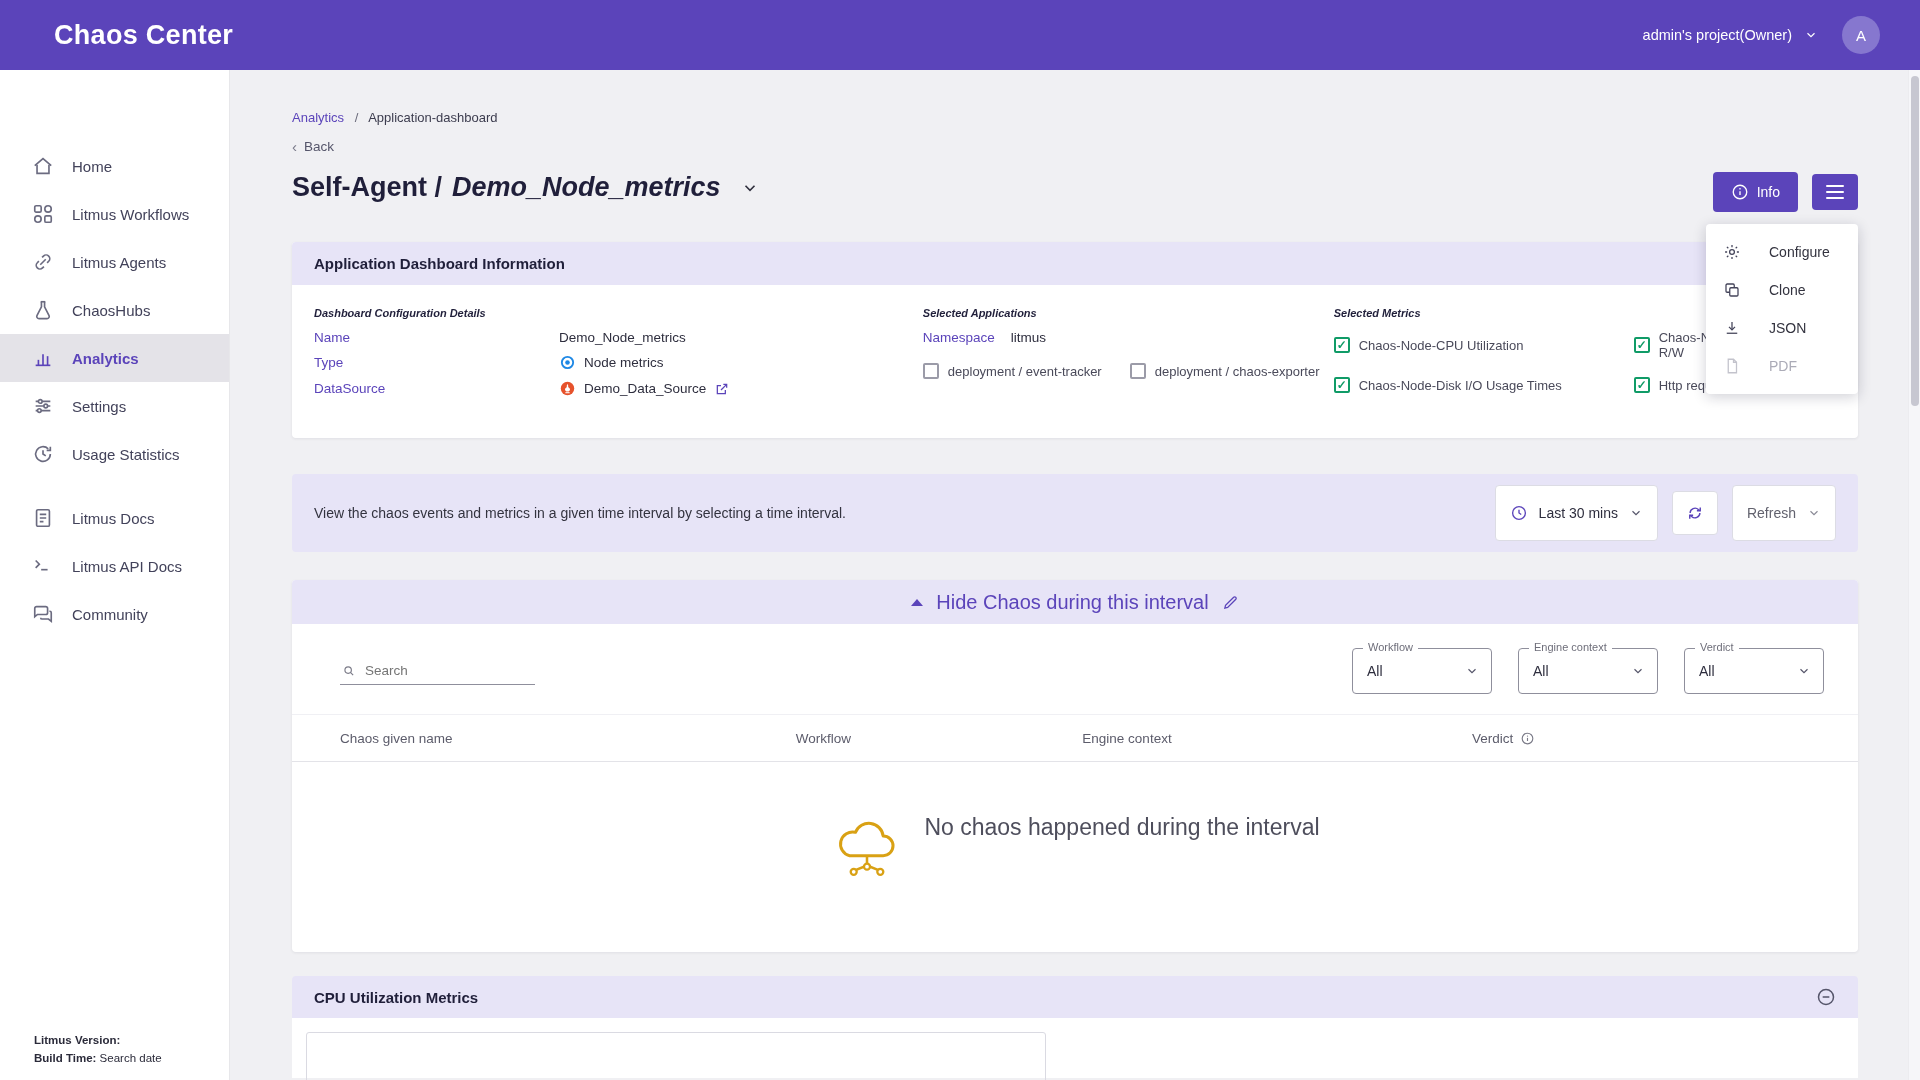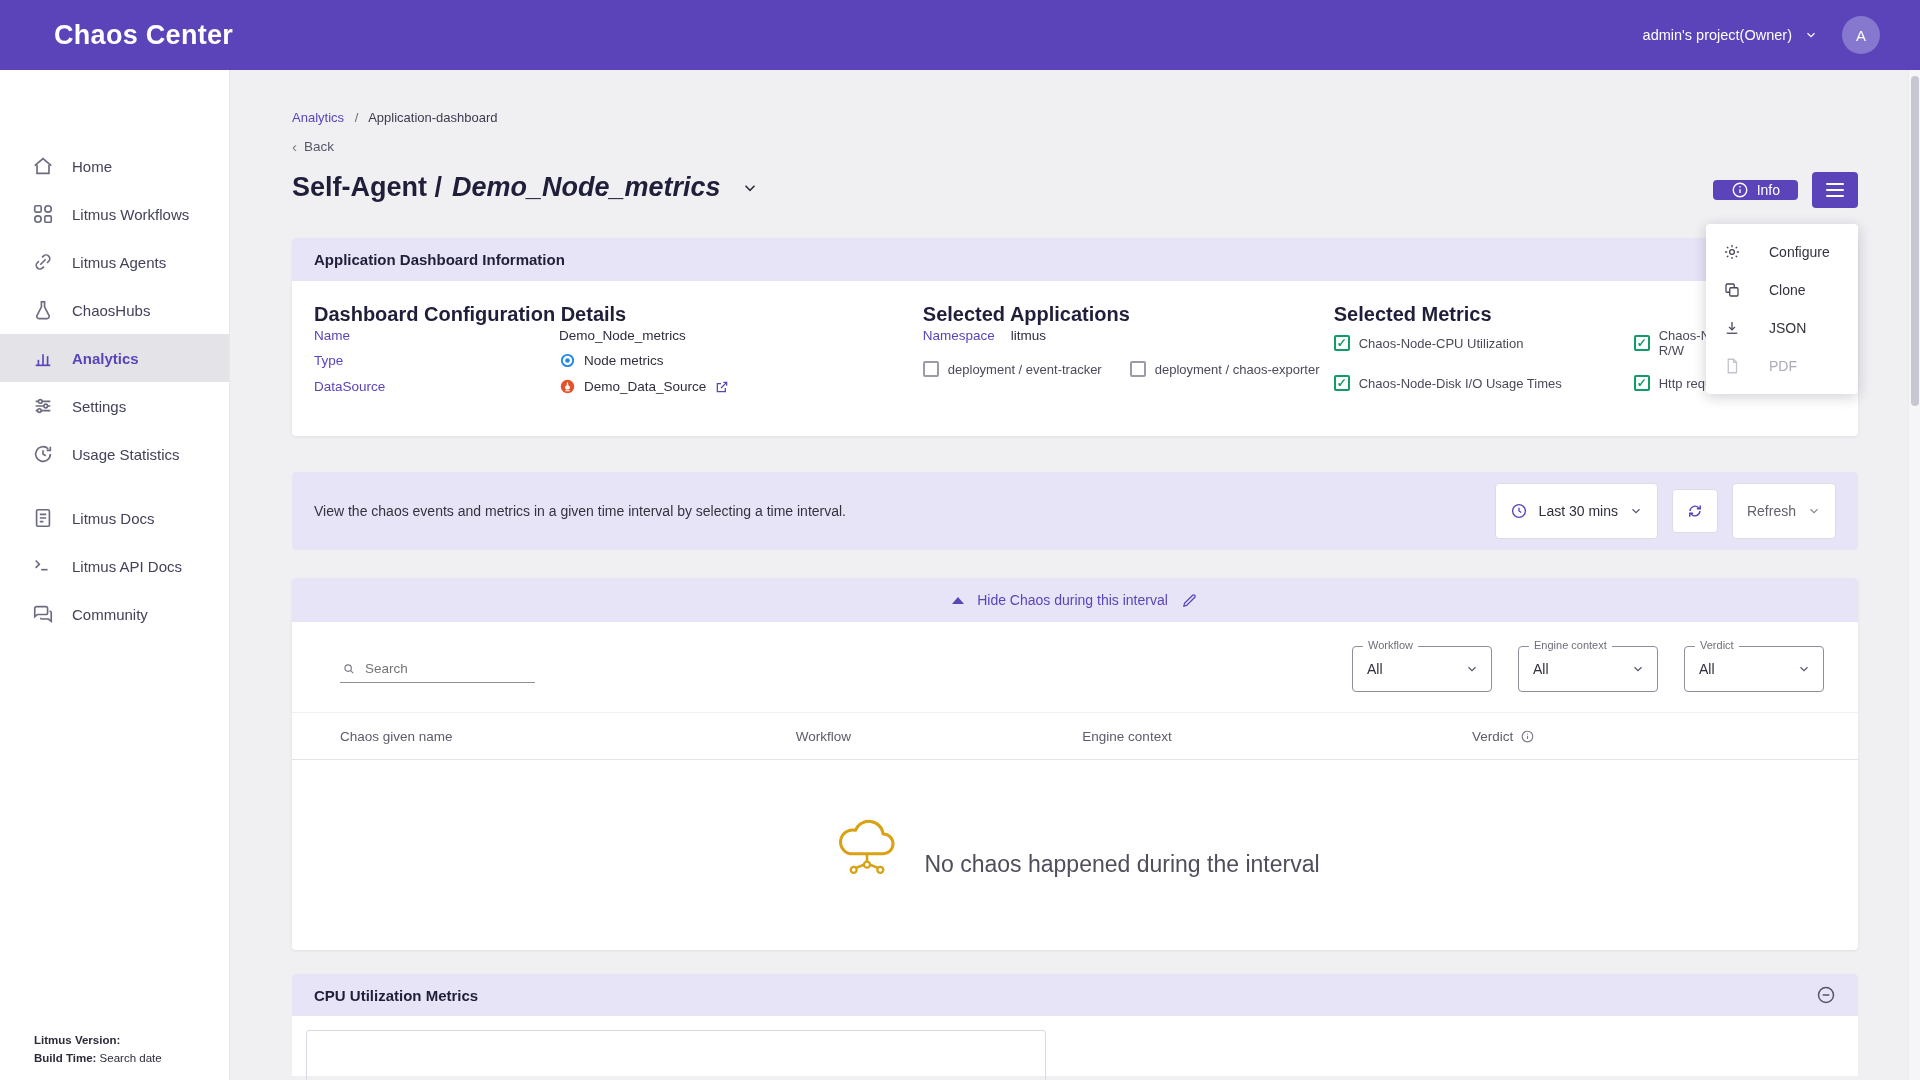--- a/index.html
+++ b/index.html
@@ -43,21 +43,21 @@
 
   .title-row { margin-top:16px; display:flex; align-items:flex-start;
     justify-content:space-between; }
   .page-title { font-size:27px; color:#201F3A; font-weight:700; display:flex;
     align-items:center; gap:10px; }
   .title-name { font-style:italic; }
   .title-caret { margin-left:10px; cursor:pointer; color:#30303E; display:flex; }
 
   .actions { display:flex; gap:14px; align-items:center; position:relative; }
   .info-btn { background:#5B44BA; color:#fff; border:none; border-radius:4px;
-    height:20px; padding:0 18px; font-size:14px; display:flex; align-items:center;
+    height:40px; padding:0 18px; font-size:14px; display:flex; align-items:center;
     gap:8px; cursor:pointer; font-family:inherit; }
   .menu-btn { background:#5B44BA; border:none; border-radius:4px; height:36px;
     width:46px; display:flex; flex-direction:column; align-items:center;
     justify-content:center; gap:4px; cursor:pointer; }
   .menu-btn i { display:block; width:18px; height:2px; background:#fff; border-radius:1px; }
   .menu-dropdown { position:absolute; top:52px; right:0; width:152px; background:#fff;
     border-radius:4px; box-shadow:0 3px 14px rgba(20,20,50,.20); padding:9px 0; z-index:10; }
   .menu-item { height:38px; display:flex; align-items:center; gap:28px; padding:0 17px;
     font-size:14px; color:#33333F; cursor:pointer; }
   .mi-icon { width:18px; height:18px; color:#44445A; display:flex; flex:none; }
@@ -65,21 +65,21 @@
   .menu-item.disabled { color:#ABABB7; cursor:default; }
   .menu-item.disabled .mi-icon { color:#C3C3CC; }
 
   
   .card { background:#fff; border-radius:4px; box-shadow:0 1px 3px rgba(40,40,60,.08); }
   .dash-card { margin-top:30px; }
   .card-header { background:#E7E4F7; border-radius:4px 4px 0 0; padding:13px 22px;
     font-size:15px; font-weight:700; color:#201F3A; }
   .dash-body { display:flex; padding:22px 22px 32px; }
   .col-config { width:40%; } .col-apps { width:27%; } .col-metrics { width:33%; }
-  .dash-col h3 { font-size:20px; font-weight:700; color:#201F3A; margin-bottom:2px; }
+  .dash-col h3 { font-size:11px; font-weight:700; color:#201F3A; margin-bottom:11px;font-style:italic; }
   .config-row { display:flex; align-items:center; margin-bottom:9px; font-size:13.5px; }
   .config-label { width:245px; color:#5B44BA; flex:none; }
   .config-value { color:#2E2E3E; display:flex; align-items:center; gap:8px; }
   .val-icon { width:17px; height:17px; display:flex; flex:none; }
   .val-icon svg { width:100%; height:100%; }
   .ext-link { width:16px; height:16px; color:#5B44BA; display:flex; cursor:pointer; }
   .ext-link svg { width:100%; height:100%; }
   .ns-row { display:flex; gap:16px; font-size:13.5px; margin-bottom:18px; }
   .ns-label { color:#5B44BA; } .ns-value { color:#2E2E3E; }
   .app-checks { display:flex; gap:28px; }
@@ -105,21 +105,21 @@
     width:46px; display:flex; align-items:center; justify-content:center;
     cursor:pointer; color:#5B44BA; }
   .sm-icon { width:18px; height:18px; display:flex; } .sm-icon svg { width:100%; height:100%; }
   .chev { width:14px; height:14px; display:flex; color:#55556A; }
   .chev svg { width:100%; height:100%; }
 
   
   .chaos-card { margin-top:28px; }
   .chaos-header { background:#E7E4F7; border-radius:4px 4px 0 0; height:44px;
     display:flex; align-items:center; justify-content:center; gap:13px;
-    color:#5B44BA; font-size:14px; cursor:pointer; }
+    color:#5B44BA; font-size:20px; cursor:pointer; }
   .caret-up { width:0; height:0; border-left:6px solid transparent;
     border-right:6px solid transparent; border-bottom:7px solid #5B44BA; }
   .pencil { width:17px; height:17px; color:#5B44BA; display:flex; cursor:pointer; }
   .pencil svg { width:100%; height:100%; }
   .chaos-toolbar { display:flex; align-items:center; justify-content:space-between;
     padding:24px 34px 20px 48px; }
   .search-box { display:flex; align-items:center; gap:9px;
     border-bottom:1px solid #8F8F9C; padding:5px 2px; width:195px; color:#7B7B88; }
   .search-box input { border:none; outline:none; font-size:13.5px; width:100%;
     color:#333; background:transparent; font-family:inherit; }
@@ -129,21 +129,21 @@
     padding:0 12px 0 14px; font-size:14px; color:#2E2E3E; cursor:pointer; background:#fff; }
   .filter-label { position:absolute; top:-8px; left:10px; background:#fff;
     padding:0 5px; font-size:11px; color:#6E6E7A; }
   .table-head { display:flex; align-items:center; height:48px; padding:0 48px;
     border-top:1px solid #F0F0F4; border-bottom:1px solid #E3E3E8;
     font-size:13.5px; color:#5C5C6B; }
   .th1 { width:31%; } .th2 { width:19.5%; } .th3 { width:26.5%; }
   .th4 { flex:1; display:flex; align-items:center; gap:7px; }
   .info-i { width:15px; height:15px; color:#7B7B88; display:flex; cursor:pointer; }
   .info-i svg { width:100%; height:100%; }
-  .empty-state { display:flex; align-items:flex-end; justify-content:center;
+  .empty-state { display:flex; align-items:flex-start; justify-content:center;
     gap:20px; padding:52px 0 72px; }
   .empty-text { font-size:23px; color:#4E4E5C; }
 
   
   .cpu-bar { margin-top:24px; background:#E7E4F7; border-radius:4px 4px 0 0;
     height:42px; display:flex; align-items:center; justify-content:space-between;
     padding:0 22px; font-size:15px; font-weight:700; color:#201F3A; }
   .collapse-icon { width:20px; height:20px; color:#55556A; display:flex; cursor:pointer; }
   .collapse-icon svg { width:100%; height:100%; }
   .cpu-body { background:#fff; height:60px; padding:14px 0 0 14px; }

